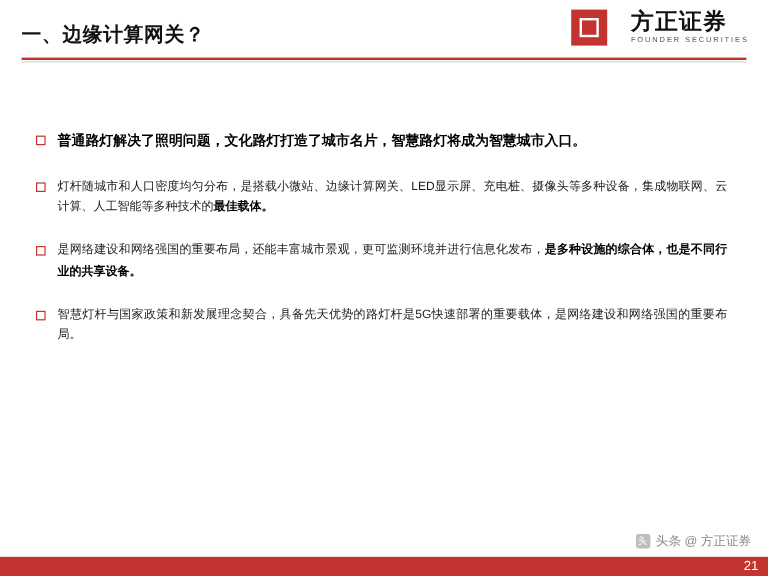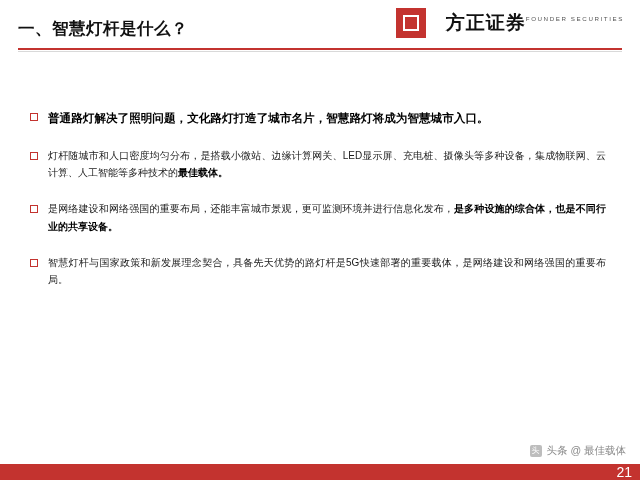--- a/index.html
+++ b/index.html
@@ -79,20 +79,21 @@
     position: absolute;
     left: 7px;
     top: 7px;
     width: 16px;
     height: 16px;
     border: 2.5px solid #ffffff;
     box-sizing: border-box;
   }
   .logo-text {
     display: flex;
+    flex-direction: column;
     justify-content: center;
     margin-left: 13px;
   }
   .logo-cn {
     font-size: 19px;
     font-weight: bold;
     color: #111111;
     letter-spacing: 1px;
     line-height: 1.05;
   }
@@ -170,33 +171,33 @@
     color: #ffffff;
     font-size: 8px;
     line-height: 12px;
     text-align: center;
     margin-right: 5px;
   }
   .page-num {
     position: absolute;
     right: 8px;
     bottom: 1px;
-    font-size: 14px;
+    font-size: 11px;
     color: #ffffff;
     line-height: 14px;
   }
 </style>
 </head>
 <body>
 
 <div class="slide">
 
   <div class="header">
     <div class="title-row">
-      <span class="title-text">一、智慧灯杆是什么？</span>
+      <span class="title-text">一、边缘计算网关？</span>
     </div>
     <div class="header-rule"></div>
     <div class="header-rule-thin"></div>
 
     <div class="logo">
       <div class="logo-mark"></div>
       <div class="logo-text">
         <span class="logo-cn">方正证券</span>
         <span class="logo-en">FOUNDER SECURITIES</span>
       </div>
@@ -223,20 +224,20 @@
 
     <div class="bullet">
       <span class="marker"></span>
       <span class="btext">智慧灯杆与国家政策和新发展理念契合，具备先天优势的路灯杆是5G快速部署的重要载体，是网络建设和网络强国的重要布局。</span>
     </div>
 
   </div>
 
   <div class="footer-watermark">
     <span class="wm-icon">头</span>
-    <span>头条 @ 最佳载体</span>
+    <span>头条 @ 方正证券</span>
   </div>
 
   <div class="footer-bar">
     <span class="page-num">21</span>
   </div>
 
 </div>
 
 </body></html>

